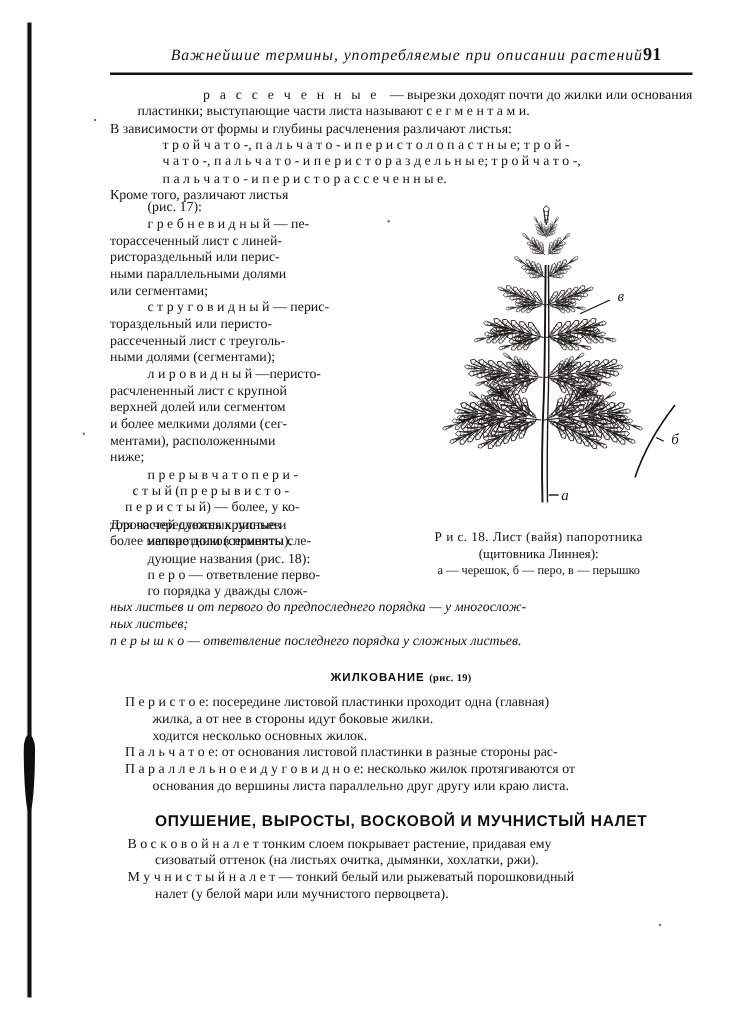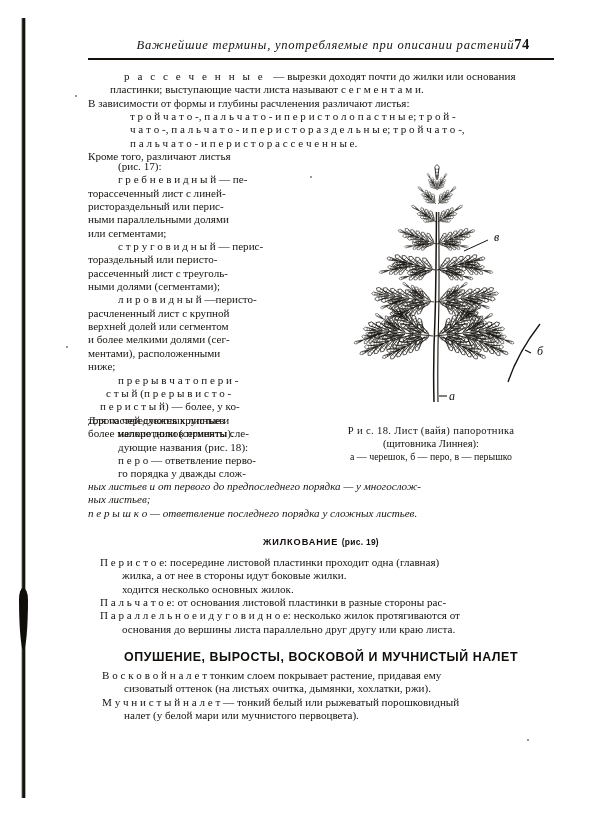--- a/index.html
+++ b/index.html
@@ -97,21 +97,21 @@
 
   
   #p-top     { left: 88px; top: 70px;  width: 466px; }
   #p-left    { left: 88px; top: 160px; width: 218px; }
   #p-left2   { left: 88px; top: 414px; width: 290px; }
   #p-wide1   { left: 88px; top: 480px; width: 466px; font-style: italic; }
 
   
   .jl {
     display: flex;
-    justify-content: flex-start;
+    justify-content: flex-end;
     white-space: nowrap;
   }
 
   
   #figure {
     position: absolute;
     left: 312px;
     top: 150px;
     width: 248px;
     height: 272px;
@@ -144,38 +144,38 @@
     text-align: center;
     font-family: "Liberation Sans", "DejaVu Sans", sans-serif;
     font-weight: bold;
     color: #100d0a;
   }
   #sec-zhilkovanie {
     top: 537px;
     font-size: 9.2px;
     letter-spacing: .9px;
   }
-  #sec-zhilkovanie .fig-ref { font-size: 8.4px; letter-spacing: .3px; }
+  #sec-zhilkovanie .fig-ref { font-size: 8.4px; letter-spacing: .3px; font-family: Liberation Serif, serif; }
   #sec-opushenie {
     top: 650px;
     font-size: 12.4px;
     letter-spacing: .55px;
   }
 
   #p-zhilk  { left: 100px; top: 556px; width: 466px; }
   #p-opush  { left: 102px; top: 669px; width: 466px; }
 </style>
 </head>
 <body>
 
 <div id="page">
 
   <div id="running-head">
     <span id="head-title">Важнейшие термины, употребляемые при описании растений</span>
-    <span id="page-number">74</span>
+    <span id="page-number">91</span>
   </div>
   <div id="head-rule"></div>
 
   <div class="blk" id="p-top">
     <span class="ln jl" style="padding-left:36px">
       <span class="sp">р а с с е ч е н н ы е</span>
       <span style="margin-left:8px">— вырезки доходят почти до жилки или основания</span>
     </span>
     <span class="ln" style="padding-left:22px">пластинки; выступающие части листа называют с е г м е н т а м и.</span>
     <span class="ln">В зависимости от формы и глубины расчленения различают листья:</span>

